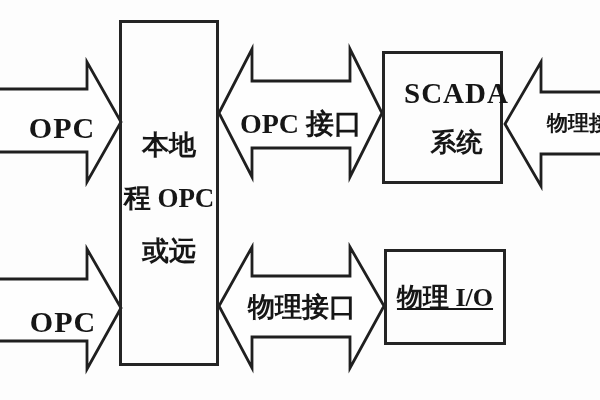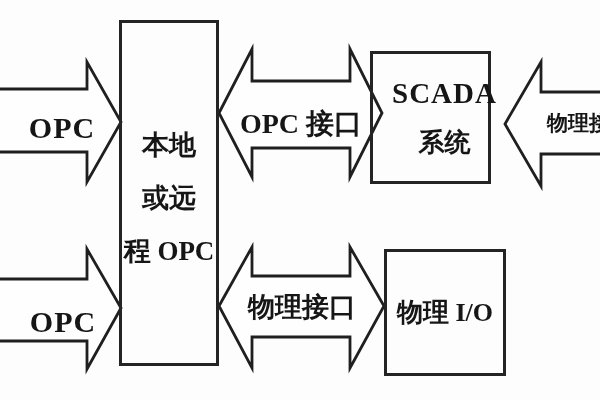--- a/index.html
+++ b/index.html
@@ -32,25 +32,25 @@
     background: transparent;
     z-index: 2;
     display: flex;
     flex-direction: column;
     align-items: center;
     justify-content: center;
     text-align: center;
   }
   .box-opc-server { left: 119px; top: 20px; width: 100px; height: 346px; padding-top: 10px; }
   .box-opc-server .box-line { line-height: 53px; font-size: 27px; font-weight: 600; white-space: nowrap; }
-  .box-scada { left: 370px; top: 51px; width: 121px; height: 133px; padding-left: 28px; }
+  .box-scada { left: 382px; top: 51px; width: 121px; height: 133px; padding-left: 28px; }
   .box-scada .box-line { line-height: 50px; font-weight: 600; white-space: nowrap; }
   .box-scada .box-line.latin { font-size: 29px; letter-spacing: 1px; }
   .box-scada .box-line.cjk { font-size: 26px; }
-  .box-pio { left: 384px; top: 249px; width: 122px; height: 127px; }
+  .box-pio { left: 384px; top: 249px; width: 122px; height: 96px; text-decoration: underline; }
   .box-pio .box-line { font-size: 26px; font-weight: 600; white-space: nowrap; }
   .lbl {
     position: absolute;
     z-index: 3;
     font-weight: 700;
     white-space: nowrap;
   }
   .lbl.centered { transform: translate(-50%, -50%); }
   .lbl-opc-top    { left: 62px;  top: 128px; font-size: 30px; letter-spacing: 1px; }
   .lbl-opc-bottom { left: 63px;  top: 322px; font-size: 30px; letter-spacing: 1px; }
@@ -66,22 +66,22 @@
   <svg class="arrows-layer" viewBox="0 0 600 400" xmlns="http://www.w3.org/2000/svg">
     <polygon points="-6,89 87,89 87,62 121,122 87,182 87,152 -6,152"></polygon>
     <polygon points="-6,279 87,279 87,249 121,308 87,369 87,341 -6,341"></polygon>
     <polygon points="219,113 252,49 252,81 350,81 350,49 382,113 350,177 350,148 252,148 252,177"></polygon>
     <polygon points="219,306 252,247 252,276 350,276 350,247 384,306 350,368 350,337 252,337 252,368"></polygon>
     <polygon points="505,124 541,62 541,92 606,92 606,154 541,154 541,186"></polygon>
   </svg>
 
   <div class="box box-opc-server">
     <div class="box-line">本地</div>
+    <div class="box-line">程 OPC</div>
     <div class="box-line">或远</div>
-    <div class="box-line">程 OPC</div>
   </div>
 
   <div class="box box-scada">
     <div class="box-line latin">SCADA</div>
     <div class="box-line cjk">系统</div>
   </div>
 
   <div class="box box-pio">
     <div class="box-line">物理 I/O</div>
   </div>

